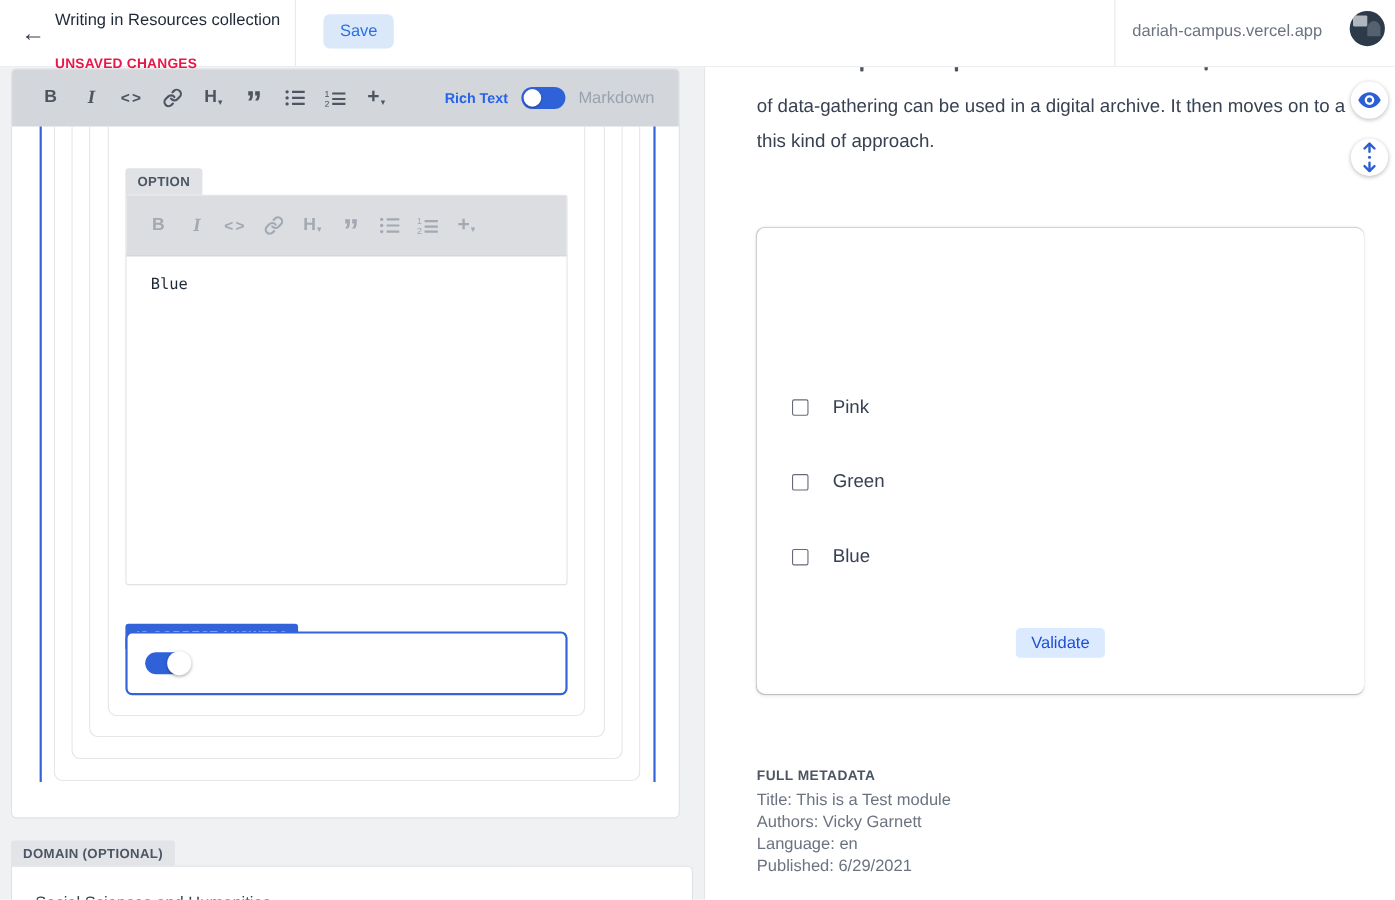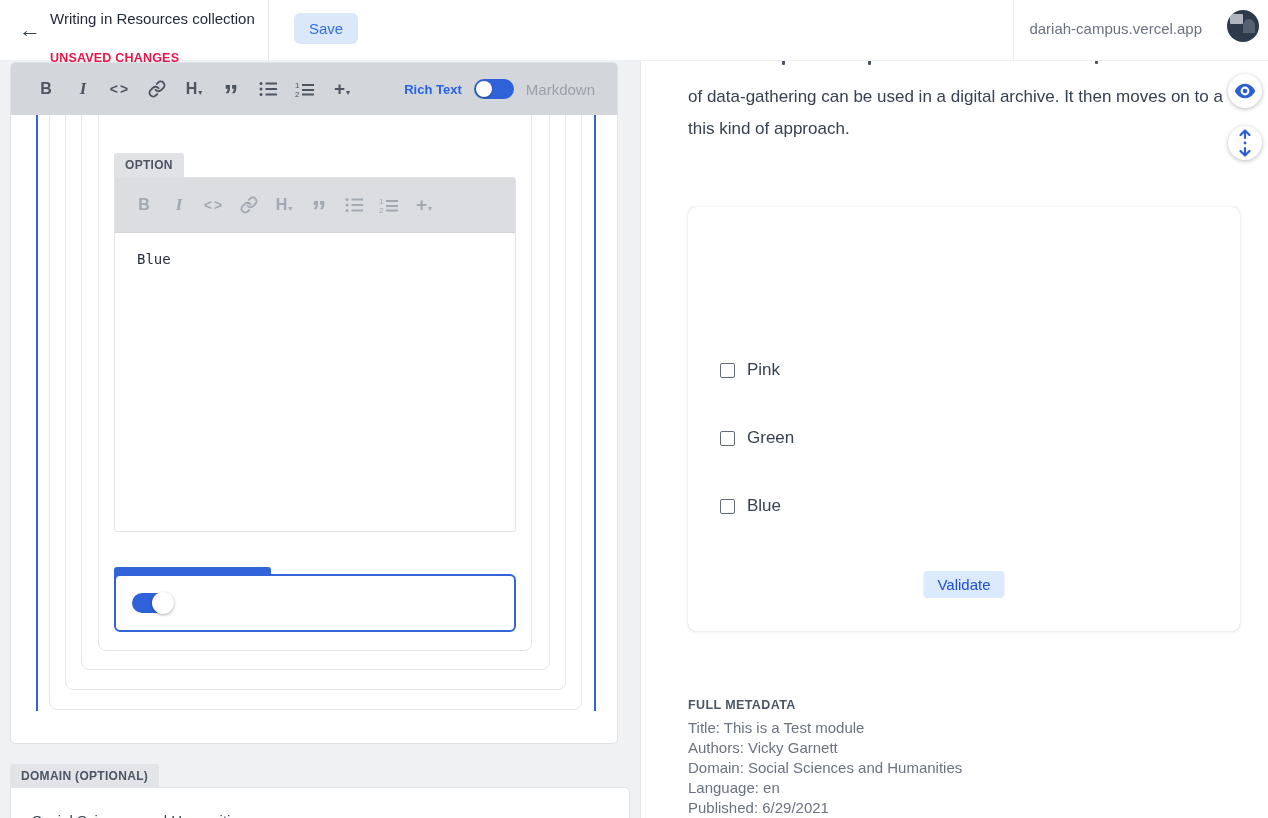--- a/index.html
+++ b/index.html
@@ -67,21 +67,21 @@
 
   
   .preview{position:absolute;left:640px;top:60px;width:628px;height:758px;background:#ffffff;border-left:1px solid #e3e5e7;box-sizing:border-box;}
   .clip-frag{position:absolute;top:0;width:3px;height:5px;background:#4b5563;border-radius:0 0 1px 1px;}
   .preview-par{position:absolute;left:47px;top:21px;width:560px;color:#374151;font-size:17px;}
   .preview-par .line{height:32px;line-height:32px;white-space:nowrap;}
   .quiz-card{position:absolute;left:47px;top:147px;width:552px;height:424px;background:#ffffff;border-radius:8px;box-shadow:0 0 1px rgba(0,0,0,.22),0 1px 4px rgba(0,0,0,.09);}
   .quiz-question{position:absolute;left:32px;top:52px;font-size:17px;color:#374151;}
   .quiz-row{position:absolute;left:32px;display:flex;align-items:center;cursor:pointer;}
   .checkbox{width:15px;height:15px;border:1.5px solid #646b77;border-radius:2px;background:#ffffff;box-sizing:border-box;}
-  .quiz-row label{margin-left:12px;font-size:17px;color:#374151;cursor:pointer;}
+  .quiz-row label{margin-left:22px;font-size:17px;color:#374151;cursor:pointer;}
   .validate-btn{position:absolute;left:50%;transform:translateX(-50%);top:364px;height:27px;padding:0 14px;background:#dbeafe;color:#1d4ed8;font-weight:400;font-size:15px;border:none;border-radius:4px;cursor:pointer;}
   .meta-heading{position:absolute;left:47px;top:638px;font-size:12.5px;font-weight:700;color:#4b5563;letter-spacing:.4px;}
   .meta-lines{position:absolute;left:47px;top:658px;font-size:15px;color:#6b7280;}
   .meta-lines .mline{height:20px;line-height:20px;}
 
   .float-btn{position:absolute;width:34px;height:34px;border-radius:50%;background:#ffffff;box-shadow:0 1px 4px rgba(0,0,0,.28);display:flex;align-items:center;justify-content:center;cursor:pointer;z-index:20;}
   .eye-btn{left:587px;top:14px;}
   .move-btn{left:587px;top:66px;}
 
   svg{display:block;}
@@ -274,17 +274,16 @@
       <span class="checkbox"></span>
       <label>Blue</label>
     </div>
     <button class="validate-btn">Validate</button>
   </div>
 
   <div class="meta-heading">FULL METADATA</div>
   <div class="meta-lines">
     <div class="mline">Title: This is a Test module</div>
     <div class="mline">Authors: Vicky Garnett</div>
-    <div class="mline">Domain: Social Sciences and Humanities</div>
     <div class="mline">Language: en</div>
     <div class="mline">Published: 6/29/2021</div>
   </div>
 </div>
 
 </body></html>

